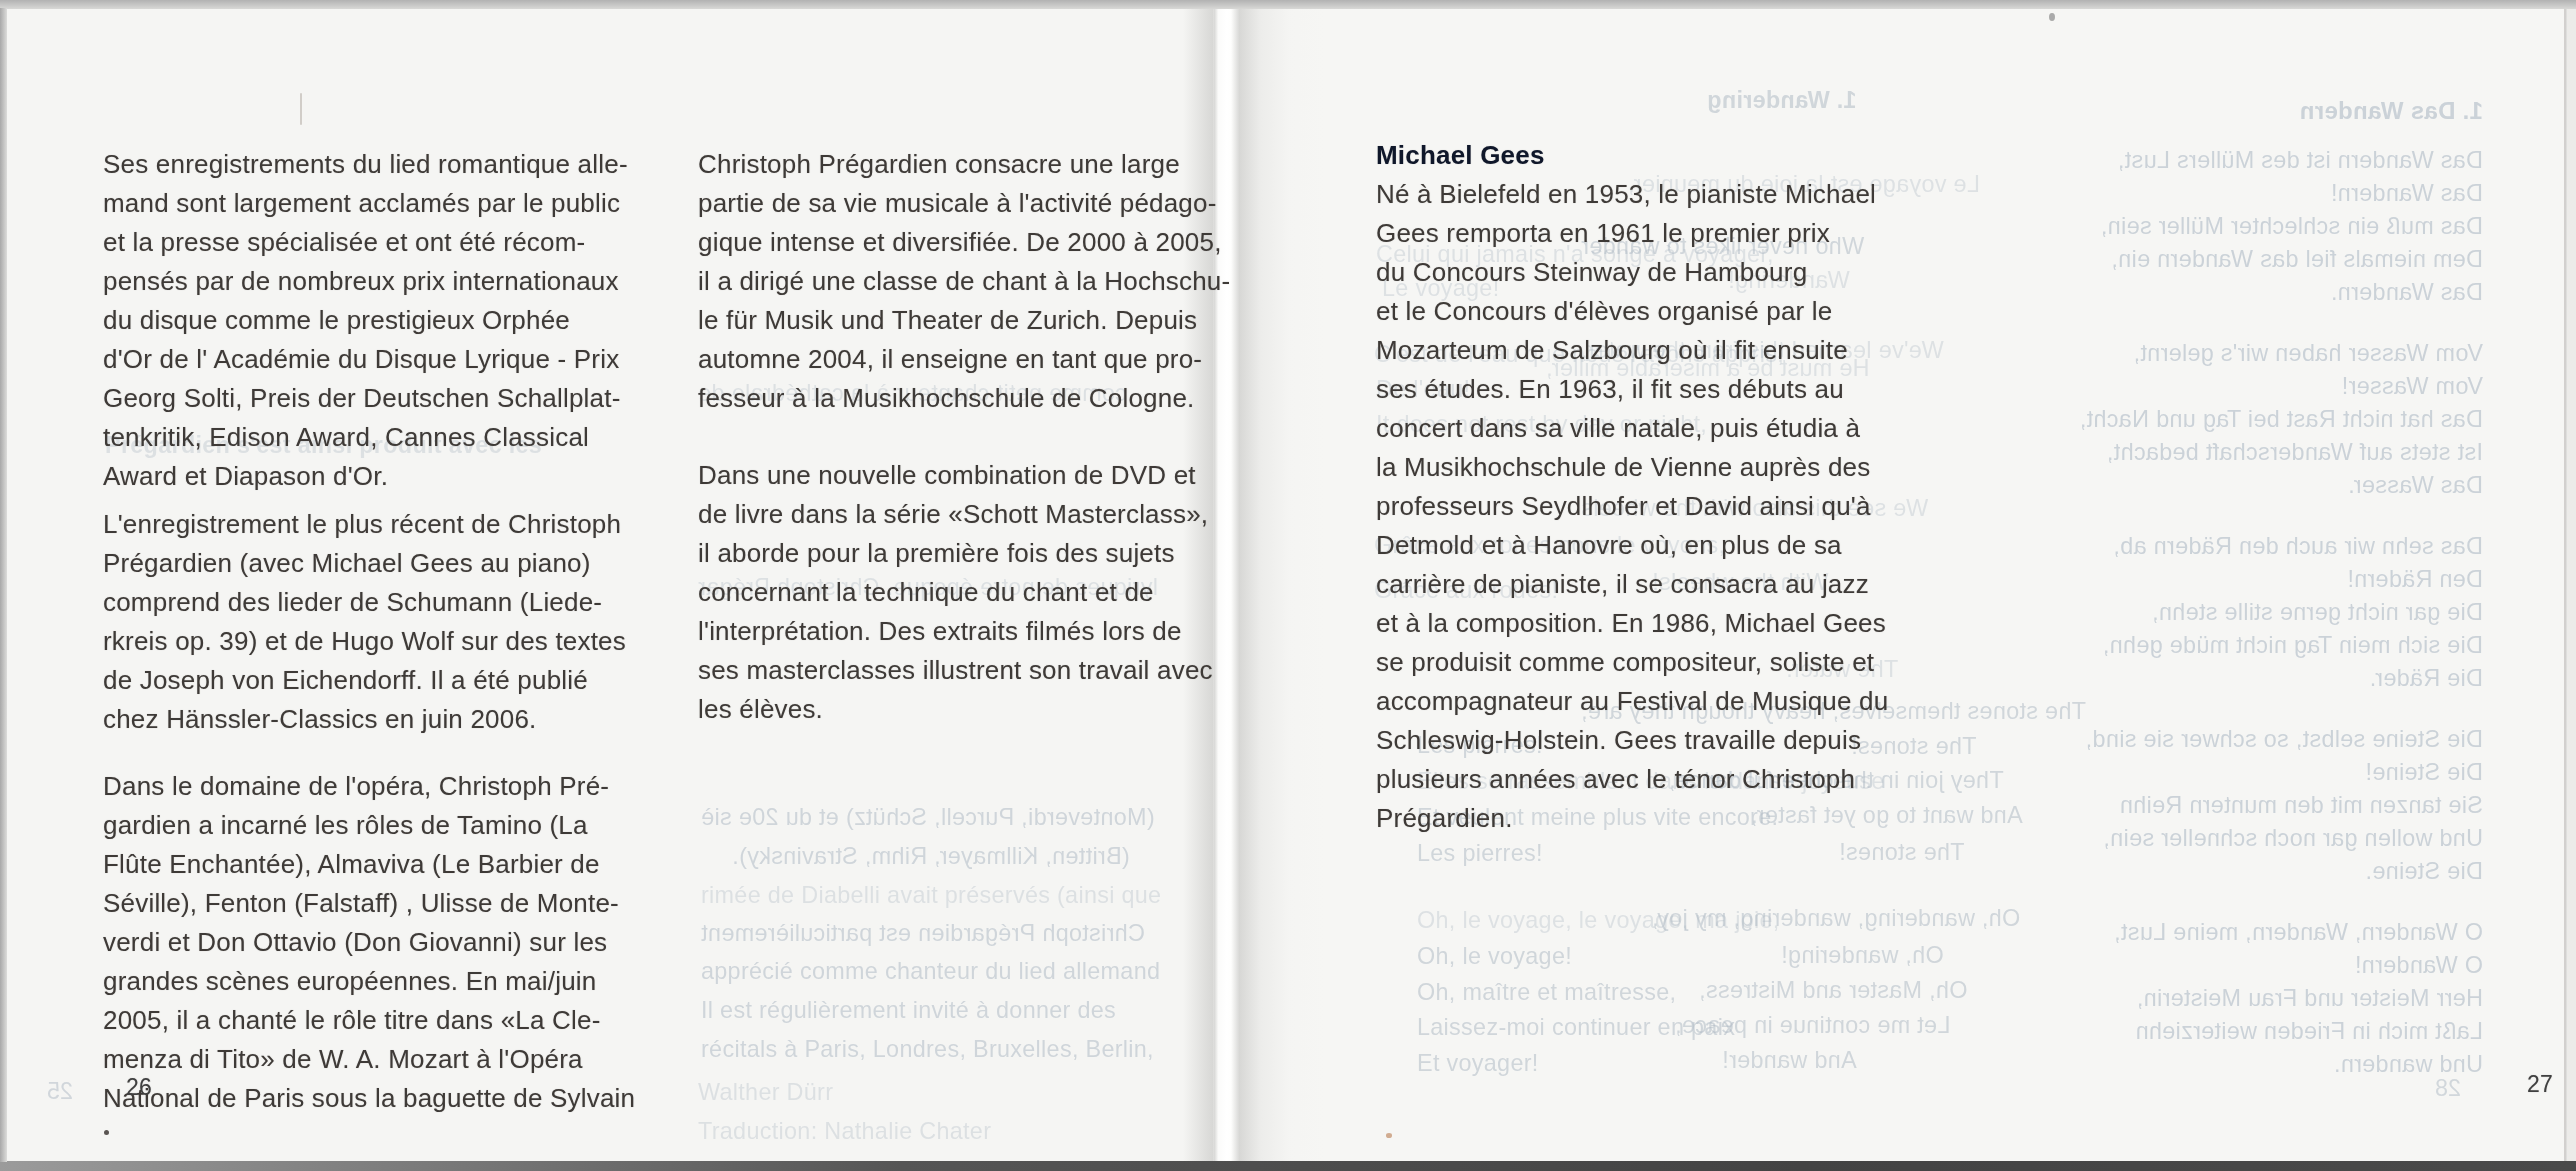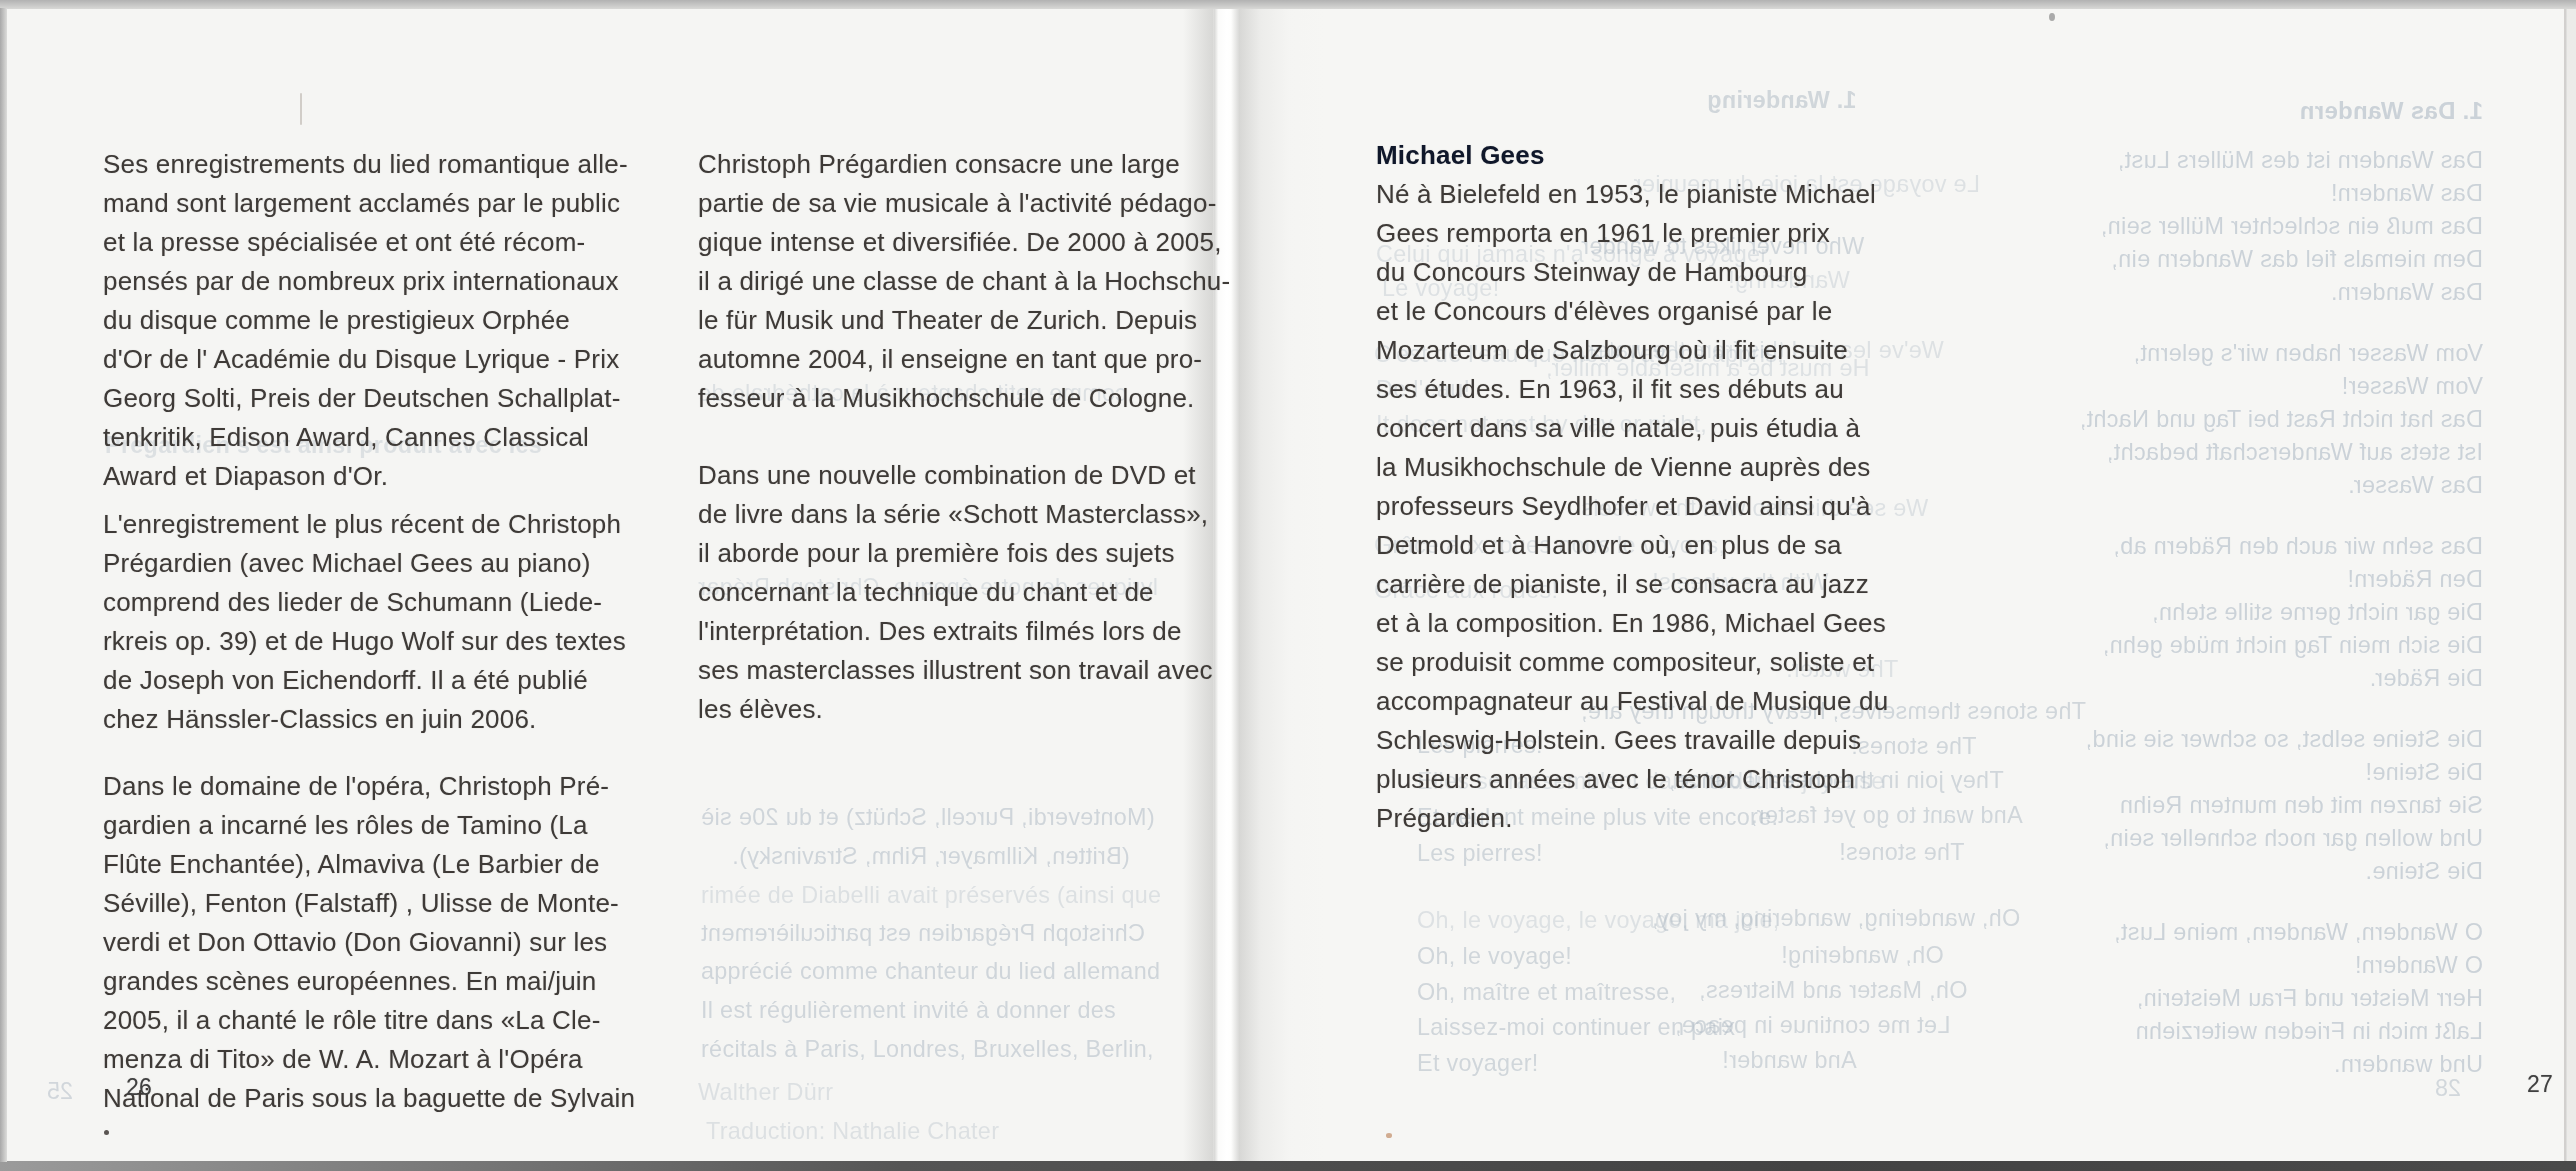--- a/index.html
+++ b/index.html
@@ -96,21 +96,21 @@
     <div class="ghost o1 mir" style="left: 698px; top: 380px;">comme petit chanteur à la cathédrale de</div>
     <div class="ghost o1 mir" style="left: 698px; top: 574px;">lyriques de notre époque. Christoph Prégar</div>
     <div class="ghost o2 mir" style="left: 701px; top: 804px;">(Monteverdi, Purcell, Schütz) et du 20e siè</div>
     <div class="ghost o2 mir" style="left: 732px; top: 843px;">(Britten, Killmayer, Rihm, Stravinsky).</div>
     <div class="ghost o1" style="left: 701px; top: 882px;">rimée de Diabelli avait préservés (ainsi que</div>
     <div class="ghost o2 mir" style="left: 701px; top: 920px;">Christoph Prégardien est particulièrement</div>
     <div class="ghost o2" style="left: 701px; top: 958px;">apprécié comme chanteur du lied allemand</div>
     <div class="ghost o2" style="left: 701px; top: 997px;">Il est régulièrement invité à donner des</div>
     <div class="ghost o2" style="left: 701px; top: 1036px;">récitals à Paris, Londres, Bruxelles, Berlin,</div>
     <div class="ghost o1" style="left: 698px; top: 1079px;">Walther Dürr</div>
-    <div class="ghost o1" style="left: 698px; top: 1118px; margin-left: 8px;">Traduction: Nathalie Chater</div>
+    <div class="ghost o1" style="left: 698px; top: 1118px;">Traduction: Nathalie Chater</div>
   </div>
 <div>
     <div class="ghost o2 mir gb" style="left: 1707px; top: 87px;">1. Wandering</div>
     <div class="ghost o1 mir" style="left: 1628px; top: 171px;">Le voyage est la joie du meunier,</div>
     <div class="ghost o2 mir" style="left: 1581px; top: 233px;">Who never likes to wander</div>
     <div class="ghost o1" style="left: 1376px; top: 241px;">Celui qui jamais n'a songé à voyager,</div>
     <div class="ghost o1 mir" style="left: 1728px; top: 267px;">Wandering!</div>
     <div class="ghost o1" style="left: 1382px; top: 275px;">Le voyage!</div>
     <div class="ghost o1 mir" style="left: 1546px; top: 355px;">He must be a miserable miller,</div>
     <div class="ghost o1 mir" style="left: 1581px; top: 337px;">We've learned this from the water,</div>

